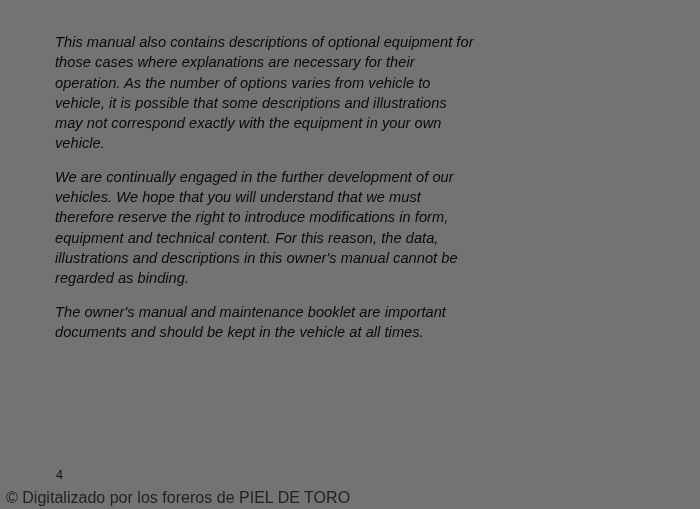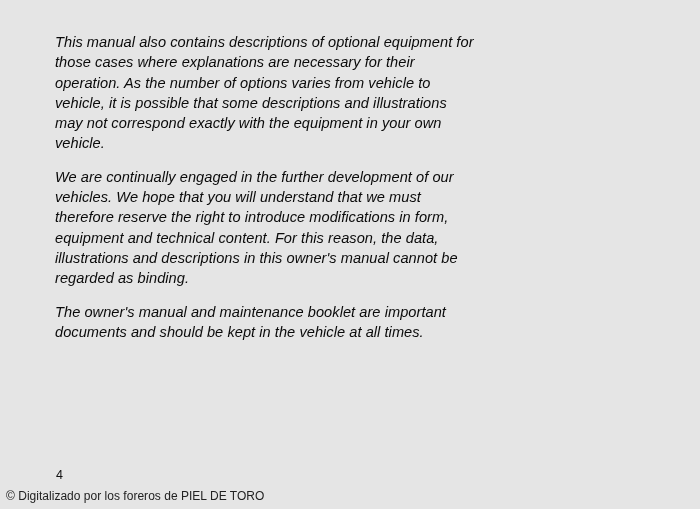--- a/index.html
+++ b/index.html
@@ -13,21 +13,21 @@
     font-family: "Liberation Sans", sans-serif;
     position: relative;
     overflow: hidden;
   }
   .page {
     position: absolute;
     left: 0;
     top: 0;
     width: 700px;
     height: 509px;
-    background: #e5e5e5;
+    background: #737373;
   }
   .content {
     position: absolute;
     left: 55px;
     top: 32px;
     width: 420px;
   }
   .para {
     font-style: italic;
     font-size: 14.6px;
@@ -44,21 +44,21 @@
     left: 56px;
     top: 468px;
     font-size: 12.5px;
     color: #111111;
     font-style: normal;
   }
   .footer-credit {
     position: absolute;
     left: 6px;
     top: 489px;
-    font-size: 12px;
+    font-size: 16px;
     color: #222222;
     letter-spacing: 0.02px;
   }
 </style>
 </head>
 <body>
 
 <div class="page">
   <div class="content">
     <p class="para">This manual also contains descriptions of optional equipment for those cases where explanations are necessary for their operation. As the number of options varies from vehicle to vehicle, it is possible that some descriptions and illustrations may not correspond exactly with the equipment in your own vehicle.</p>

